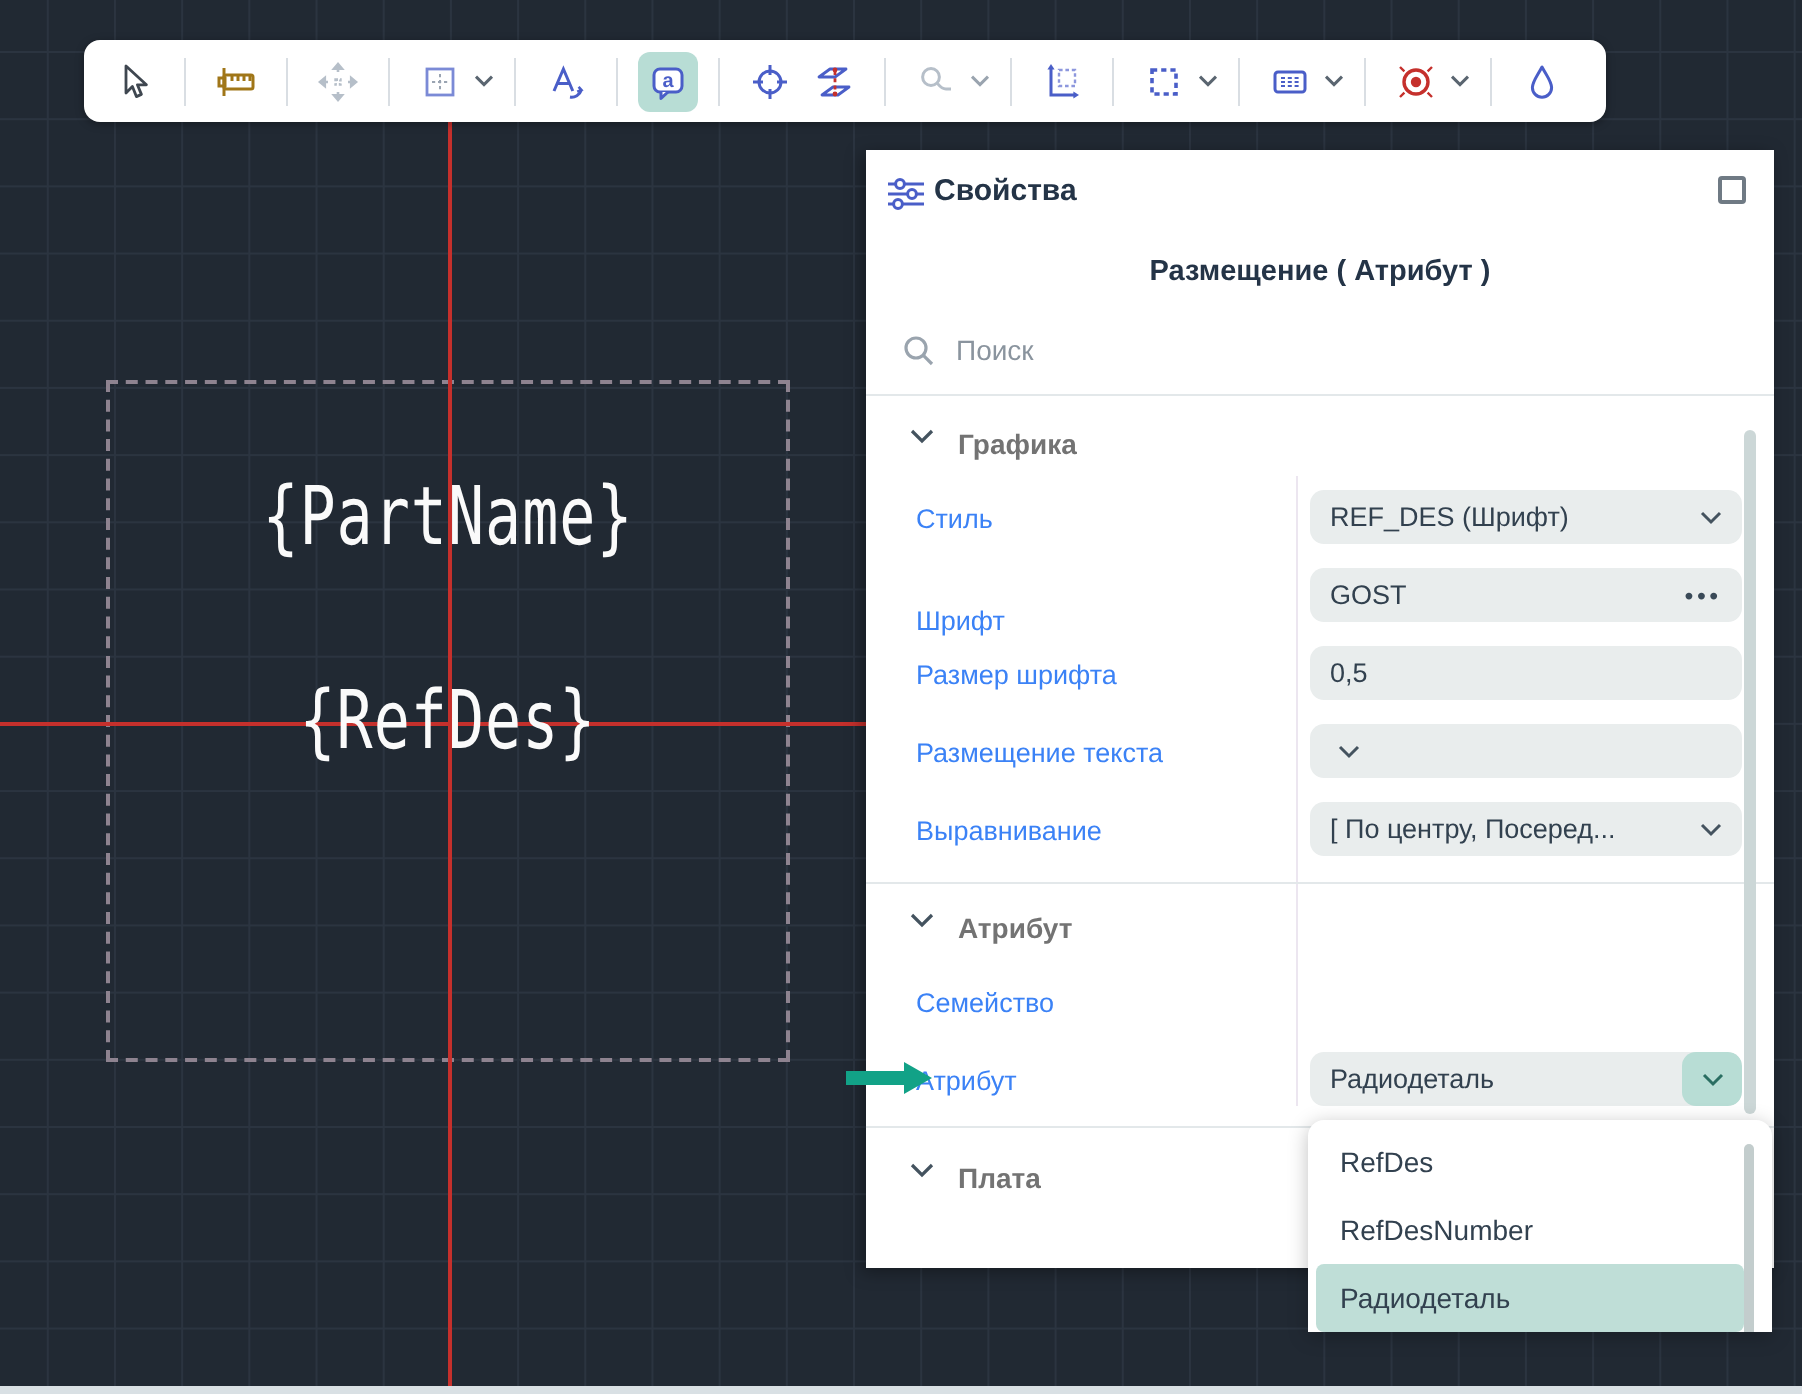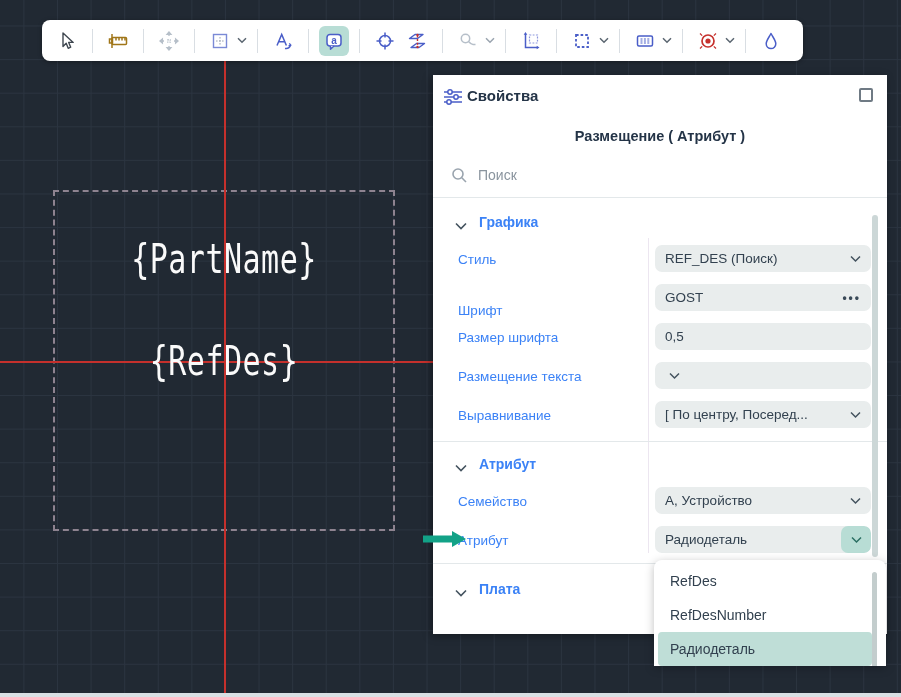--- a/index.html
+++ b/index.html
@@ -60,21 +60,21 @@
   }
   .panel-header { position:absolute; left:0; top:10px; width:100%; height:24px; }
   .panel-header .hdr-icon { position:absolute; left:9px; top:1px; }
   .panel-title { position:absolute; left:34px; top:2px; font-size:15px; font-weight:bold; color:#243447; }
   .pin-btn { position:absolute; left:426px; top:3px; width:14px; height:14px; border:2px solid #6f7a84; border-radius:2px; background:#fff; }
   .panel-subtitle { position:absolute; left:0; top:53px; width:100%; text-align:center; font-size:14.5px; font-weight:bold; color:#243447; }
   .search-row { position:absolute; left:18px; top:88px; width:410px; height:24px; display:flex; align-items:center; gap:10px; }
   .search-input { border:none; outline:none; font-size:14px; color:#32414f; width:340px; font-family:"Liberation Sans",sans-serif; background:transparent; }
   .search-input::placeholder { color:#8a949e; }
   .divider { position:absolute; left:0; width:454px; height:1px; background:#e3e8ea; }
-  .sec-hdr { position:absolute; left:22px; display:flex; align-items:flex-end; gap:12px; font-size:14px; font-weight:bold; color:#3b82f6; }
+  .sec-hdr { position:absolute; left:22px; display:flex; align-items:flex-start; gap:12px; font-size:14px; font-weight:bold; color:#737373; }
   .row-label { position:absolute; left:25px; color:#3b82f6; font-size:13.5px; }
   .field {
     position:absolute; left:222px; width:216px; height:27px;
     background:#e9eded; border-radius:7px;
     display:flex; align-items:center; padding:0 10px;
     font-size:13.5px; color:#32414f; white-space:nowrap; overflow:hidden;
   }
   .field .val { flex:1; overflow:hidden; text-overflow:ellipsis; }
   .field .fchev { flex:none; margin-left:4px; }
   .field .fchev.teal-bg { background:#b8ddd5; border-radius:7px; margin:0 -10px 0 4px; height:27px; width:30px; display:flex; align-items:center; justify-content:center; }
@@ -307,21 +307,21 @@
     <svg width="12" height="8" viewBox="0 0 12 8">
       <path d="M1 1.5 L6 6.5 L11 1.5" stroke="#44535f" stroke-width="1.6" fill="none"></path>
     </svg>
     <span>Графика</span>
   </div>
 
   <div class="vdiv" style="top:163px; height:267px;"></div>
 
   <div class="row-label" style="top:177px;">Стиль</div>
   <div class="field" style="top:170px;">
-    <span class="val">REF_DES (Поиск)</span>
+    <span class="val">REF_DES (Шрифт)</span>
     <svg class="fchev" width="11" height="8" viewBox="0 0 11 8">
       <path d="M1 1.5 L5.5 6 L10 1.5" stroke="#44535f" stroke-width="1.5" fill="none"></path>
       </svg>
   </div>
 
   <div class="row-label" style="top:228px;">Шрифт</div>
   <div class="field" style="top:209px;">
     <span class="val">GOST</span>
     <span class="dots">•••</span>
   </div>
@@ -351,26 +351,20 @@
   <div class="sec-hdr" style="top:381px;">
     <svg width="12" height="8" viewBox="0 0 12 8">
       <path d="M1 1.5 L6 6.5 L11 1.5" stroke="#44535f" stroke-width="1.6" fill="none"></path>
     </svg>
     <span>Атрибут</span>
   </div>
 
   <div class="vdiv" style="top:405px; height:73px;"></div>
 
   <div class="row-label" style="top:419px;">Семейство</div>
-  <div class="field" style="top:412px;">
-    <span class="val">А, Устройство</span>
-    <svg class="fchev" width="11" height="8" viewBox="0 0 11 8">
-      <path d="M1 1.5 L5.5 6 L10 1.5" stroke="#44535f" stroke-width="1.5" fill="none"></path>
-      </svg>
-  </div>
 
   <div class="row-label" style="top:458px;">Атрибут</div>
   <div class="field" style="top:451px;">
     <span class="val">Радиодеталь</span>
     <span class="fchev teal-bg">
       <svg width="11" height="8" viewBox="0 0 11 8">
         <path d="M1 1.5 L5.5 6 L10 1.5" stroke="#2a6e62" stroke-width="1.5" fill="none"></path>
         </svg>
     </span>
   </div>

